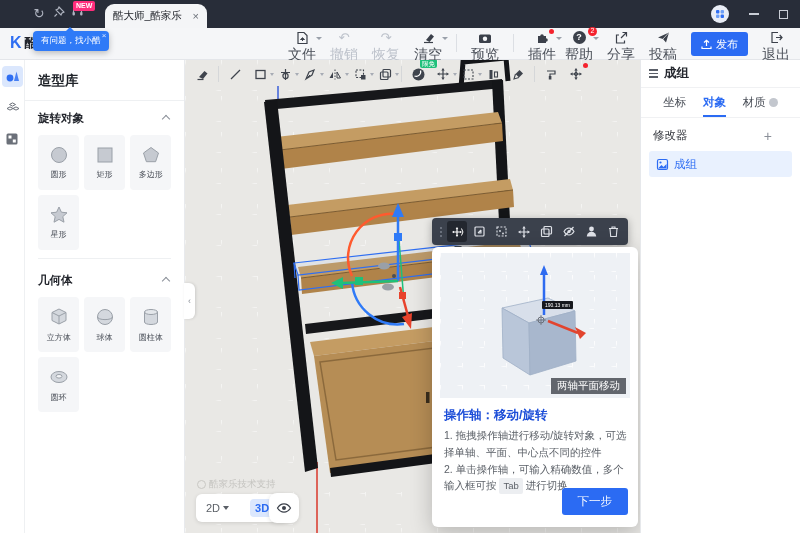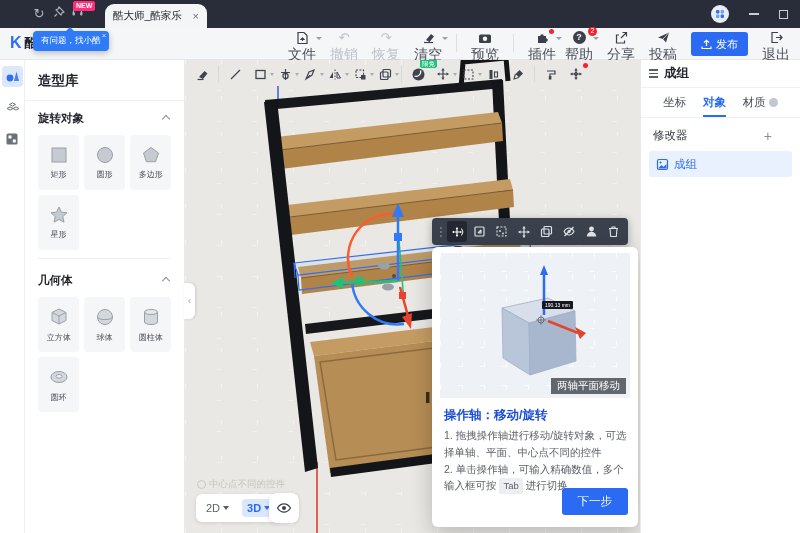--- a/index.html
+++ b/index.html
@@ -87,21 +87,21 @@
     background-image:linear-gradient(100deg, rgba(255,255,255,.8) 1px, transparent 1.5px), linear-gradient(-10deg, rgba(255,255,255,.7) 1px, transparent 1.5px);
     background-size:22px 22px, 22px 19px; overflow:hidden; }
   .g-caption { position:absolute; right:4px; bottom:4px; background:rgba(45,49,57,.72); color:#fff; font-size:10.5px; padding:1px 6px; }
   .g-measure { position:absolute; left:102px; top:48px; background:#16181d; color:#fff; font-size:5px; padding:1px 3px; border-radius:1px; line-height:6px; }
   .guide-title { position:absolute; left:12px; top:160px; font-size:12.5px; font-weight:bold; color:#1d4ed8; }
   .guide-body { position:absolute; left:12px; top:180px; width:184px; font-size:10.5px; color:#5c6168; line-height:1.6; }
   .kbd { display:inline-block; background:#eceef1; border-radius:2px; padding:0 4px; font-size:9.5px; color:#5c6168; }
   .next-btn { position:absolute; right:10px; bottom:12px; background:#2b6bf3; color:#fff; border:none; border-radius:3px; padding:6px 16px; font-size:11.5px; }
 
   
-  .view-switch { position:absolute; left:11px; top:434px; height:28px; background:#fff; border-radius:6px; box-shadow:0 1px 4px rgba(0,0,0,.12); display:flex; align-items:center; padding:0 5px; gap:8px; z-index:4; }
+  .view-switch { position:absolute; left:11px; top:434px; height:28px; background:#fff; border-radius:6px; box-shadow:0 1px 4px rgba(0,0,0,.12); display:flex; align-items:center; padding:0 5px; gap:16px; z-index:4; }
   .vs-item { display:flex; align-items:center; gap:3px; font-size:11px; color:#5a5f66; padding:3px 5px; border-radius:4px; }
   .vs-item.active { background:#dbe7fd; color:#2b6bf3; font-weight:bold; }
   .vs-caret { width:0; height:0; border-left:3px solid transparent; border-right:3px solid transparent; border-top:4px solid currentColor; }
   .eye-btn { position:absolute; left:84px; top:433px; width:30px; height:30px; background:#fff; border-radius:8px; box-shadow:0 1px 4px rgba(0,0,0,.12); display:flex; align-items:center; justify-content:center; z-index:4; }
   .watermark { position:absolute; left:12px; top:418px; display:flex; align-items:center; gap:3px; color:#c5c4c0; font-size:9.5px; z-index:1; }
   .wm-circ { width:9px; height:9px; border:1px solid #c9c8c4; border-radius:50%; }
 
   
   .panel { width:160px; background:#fff; border-left:1px solid #e6e8eb; position:relative; }
   .panel-head { height:28px; display:flex; align-items:center; gap:6px; padding-left:8px; border-bottom:1px solid #f0f1f3; }
@@ -296,29 +296,29 @@
       <div class="lib-title">造型库</div>
 
       <div class="lib-section">
         <div class="sec-head">
           <span>旋转对象</span>
           <span class="chev-up"></span>
         </div>
         <div class="card-grid">
           <div class="shape-card">
             <svg width="20" height="20" viewBox="0 0 20 20">
+                <circle cx="10" cy="10" r="7.5" fill="#c6cad1" stroke="#9aa0a8"></circle>
+              </svg>
+            <span class="sc-label">圆形</span>
+          </div>
+          <div class="shape-card">
+            <svg width="20" height="20" viewBox="0 0 20 20">
                 <rect x="3" y="3" width="14" height="14" fill="#c6cad1" stroke="#9aa0a8"></rect>
               </svg>
             <span class="sc-label">矩形</span>
-          </div>
-          <div class="shape-card">
-            <svg width="20" height="20" viewBox="0 0 20 20">
-                <circle cx="10" cy="10" r="7.5" fill="#c6cad1" stroke="#9aa0a8"></circle>
-              </svg>
-            <span class="sc-label">圆形</span>
           </div>
           <div class="shape-card">
             <svg width="20" height="20" viewBox="0 0 20 20">
                 <path d="M10 2.5l7.5 5.5-2.9 8.7H5.4L2.5 8z" fill="#c6cad1" stroke="#9aa0a8"></path>
               </svg>
             <span class="sc-label">多边形</span>
           </div>
           <div class="shape-card">
             <svg width="20" height="20" viewBox="0 0 20 20">
                 <path d="M10 2l2.4 5.2 5.6.6-4.2 3.8 1.2 5.6L10 14.4l-5 2.8 1.2-5.6L2 7.8l5.6-.6z" fill="#c6cad1" stroke="#9aa0a8"></path>
@@ -622,21 +622,21 @@
             <span>2. 单击操作轴，可输入精确数值，多个输入框可按</span>
             <span class="kbd">Tab</span>
             <span>进行切换</span>
           </div>
         </div>
         <button class="next-btn">下一步</button>
       </div>
 
       <div class="watermark">
         <span class="wm-circ"></span>
-        <span>中心点不同的控件</span>
+        <span>酷家乐技术支持</span>
       </div>
 
       <div class="view-switch">
         <div class="vs-item">
           <span>2D</span>
           <span class="vs-caret"></span>
         </div>
         <div class="vs-item active">
           <span>3D</span>
           <span class="vs-caret"></span>

